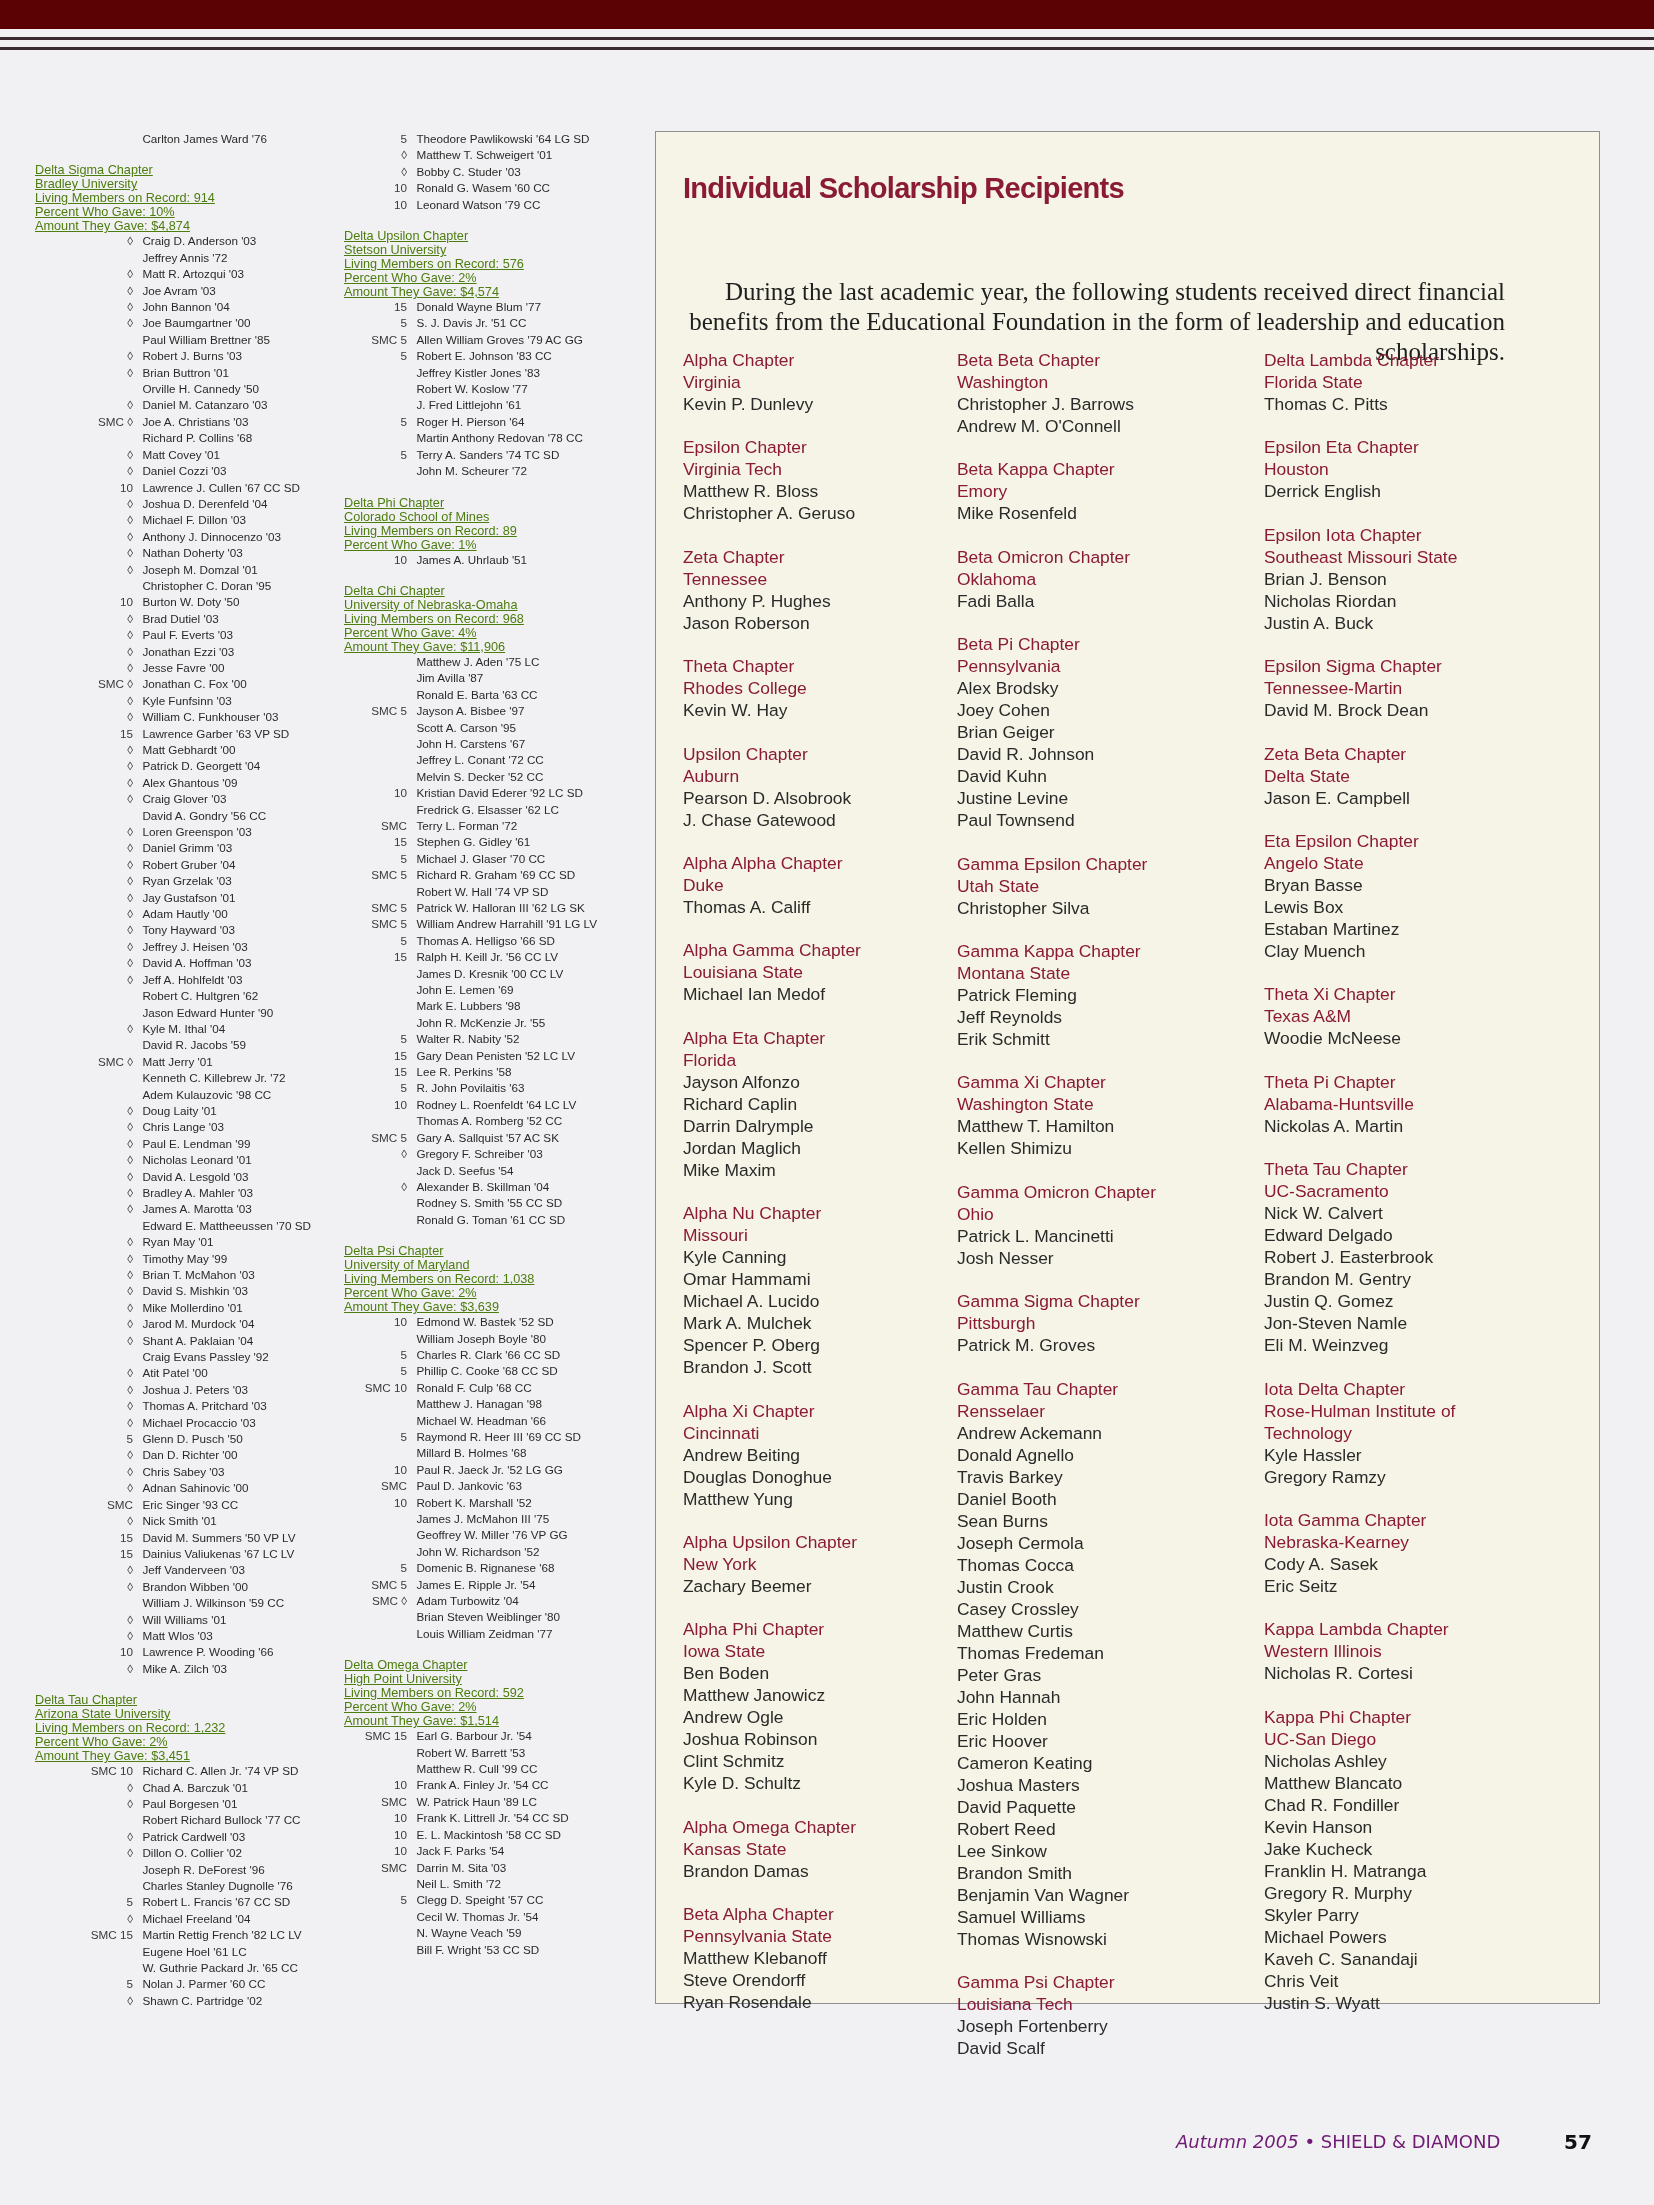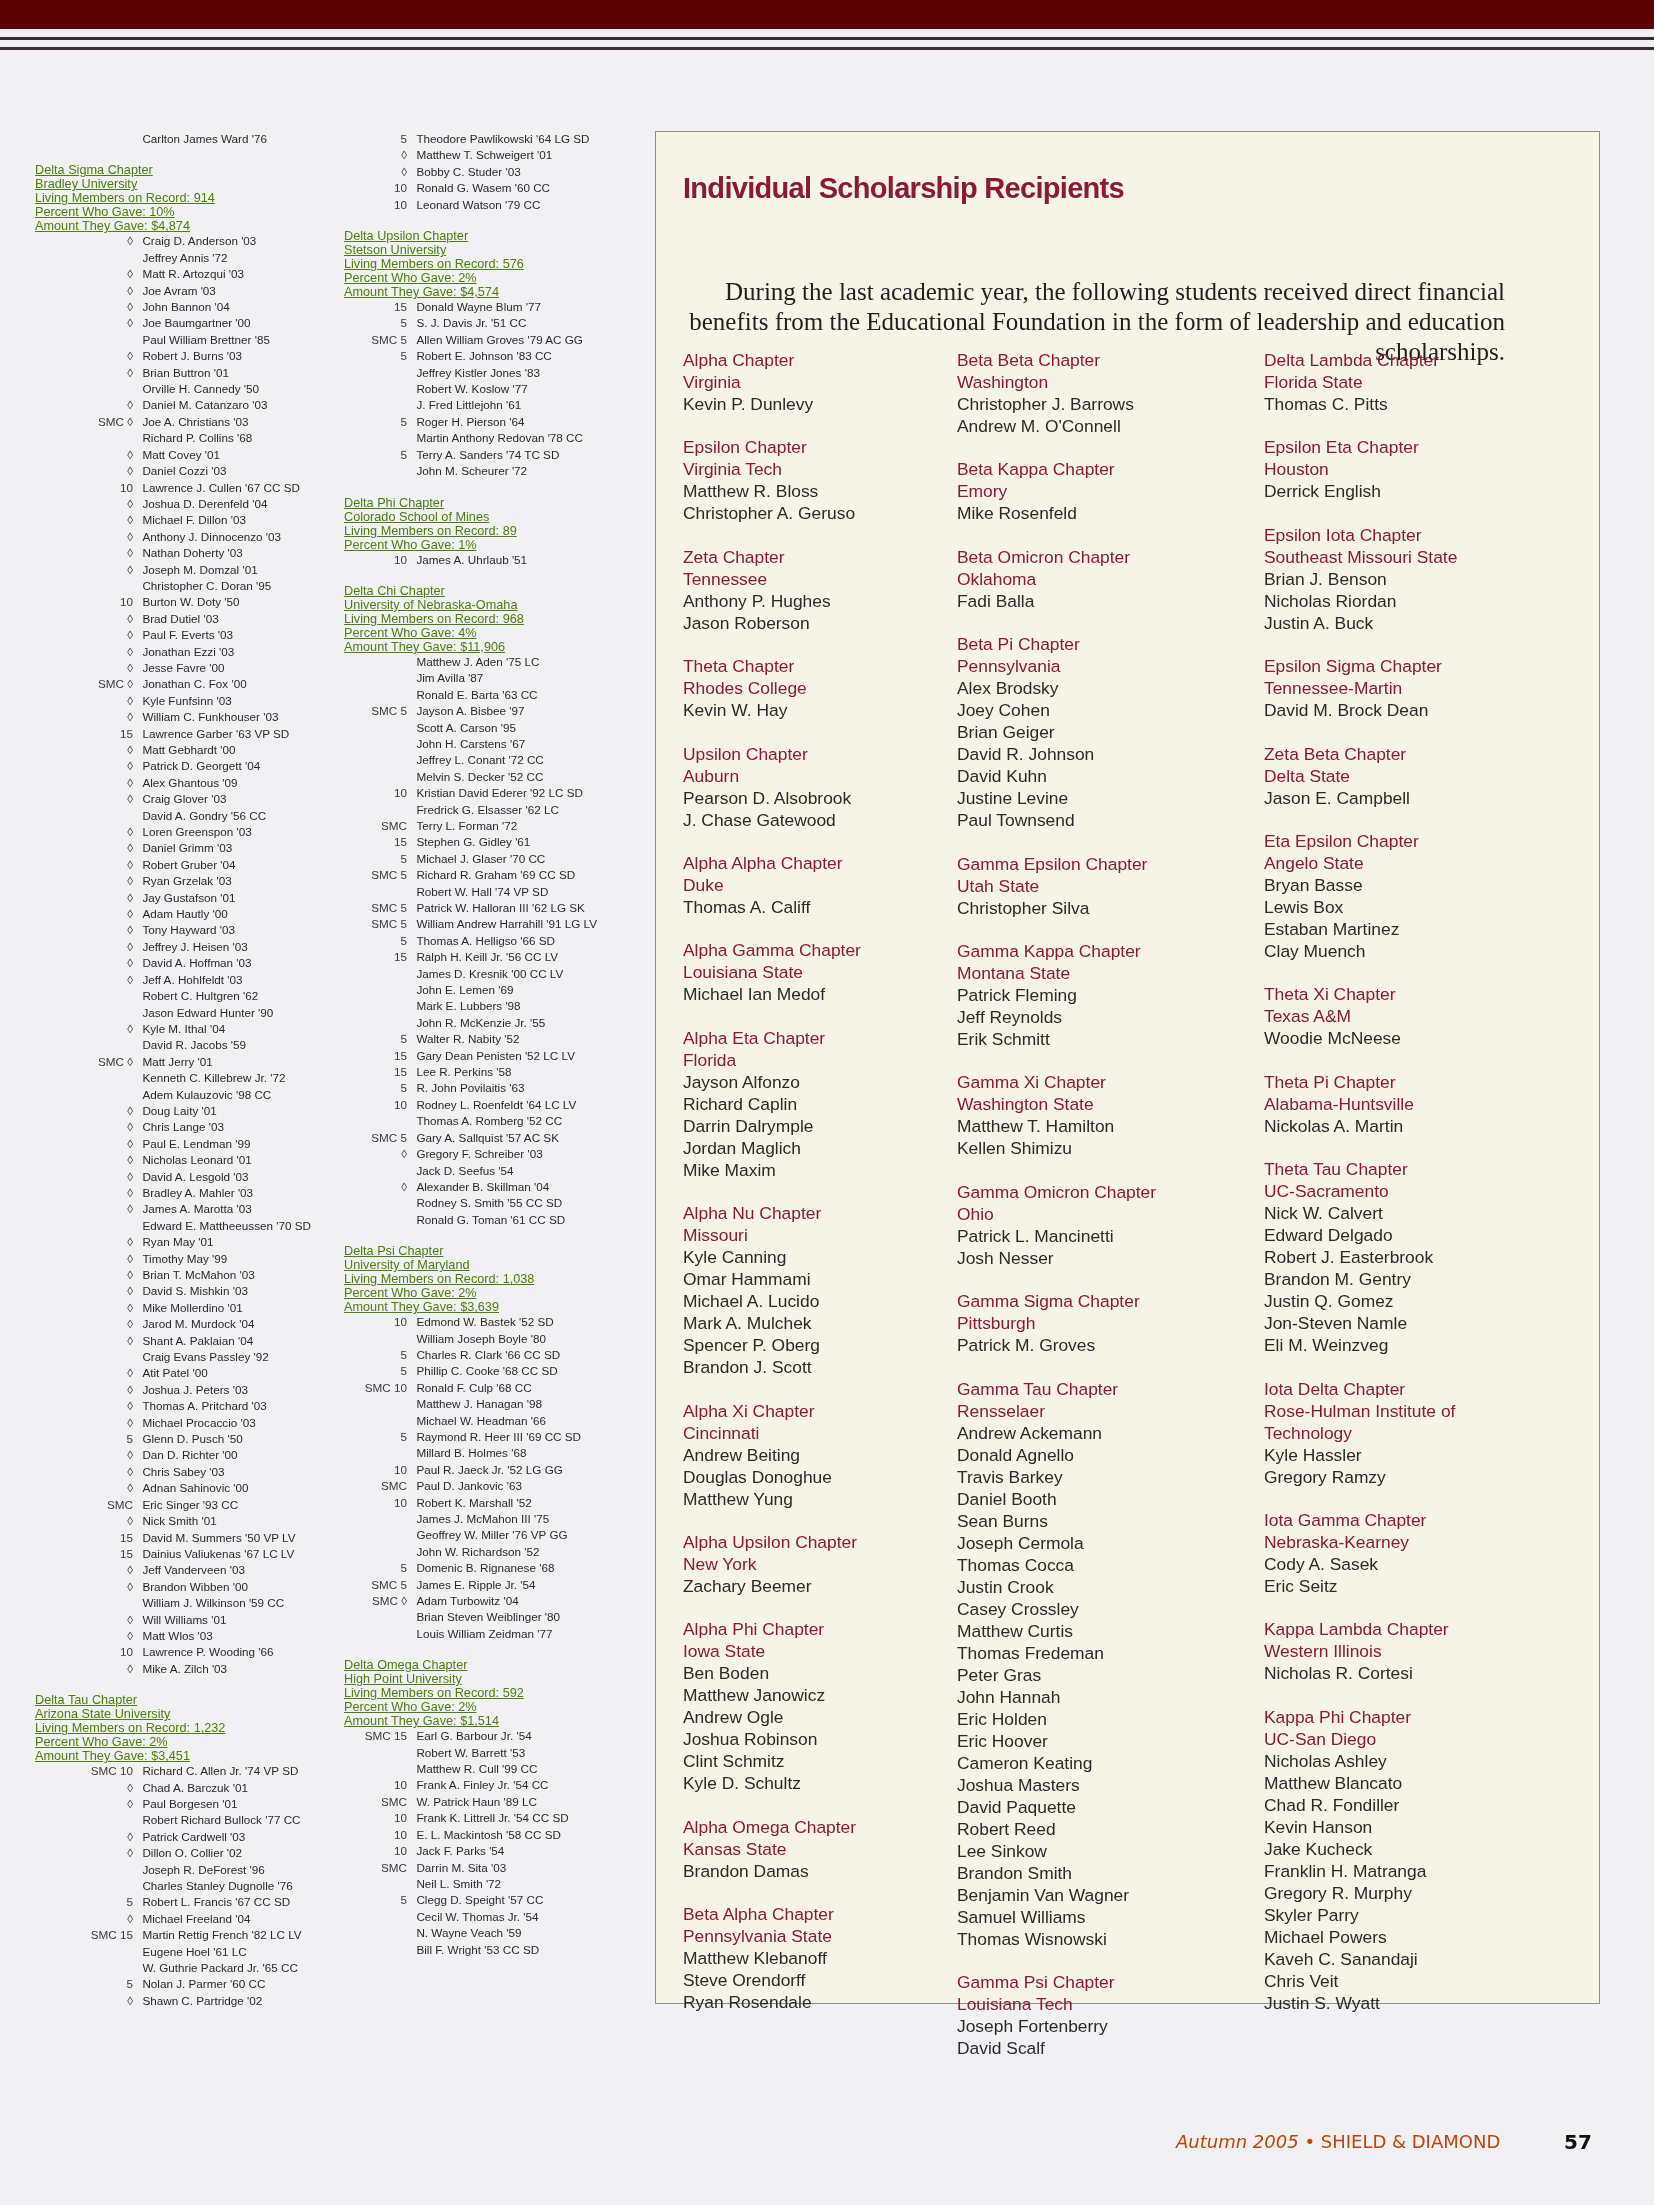--- a/index.html
+++ b/index.html
@@ -43,21 +43,21 @@
   .scol { position: absolute; top: 217px; font-size: 17.4px; line-height: 22px; }
   .scol.a { left: 27px; width: 254px; }
   .scol.b { left: 301px; width: 281px; }
   .scol.c { left: 608px; width: 281px; }
   .sgrp { margin-bottom: 21.4px; }
   .sgrp .h { color: #8a1a35; }
   .sgrp .n { color: #2a2a2a; }
 
   .footer {
     position: absolute; left: 1176px; top: 2131px;
-    font-family: "DejaVu Sans", sans-serif; font-size: 18px; color: #c2410c;
+    font-family: "DejaVu Sans", sans-serif; font-size: 18px; color: #701a75;
   }
   .footer .issue { font-style: italic; }
   .pagenum {
     position: absolute; left: 1564px; top: 2130px; font-family: "DejaVu Sans", sans-serif;
     font-weight: bold; font-size: 20px; color: #111;
   }
 </style>
 </head>
 <body>
 

